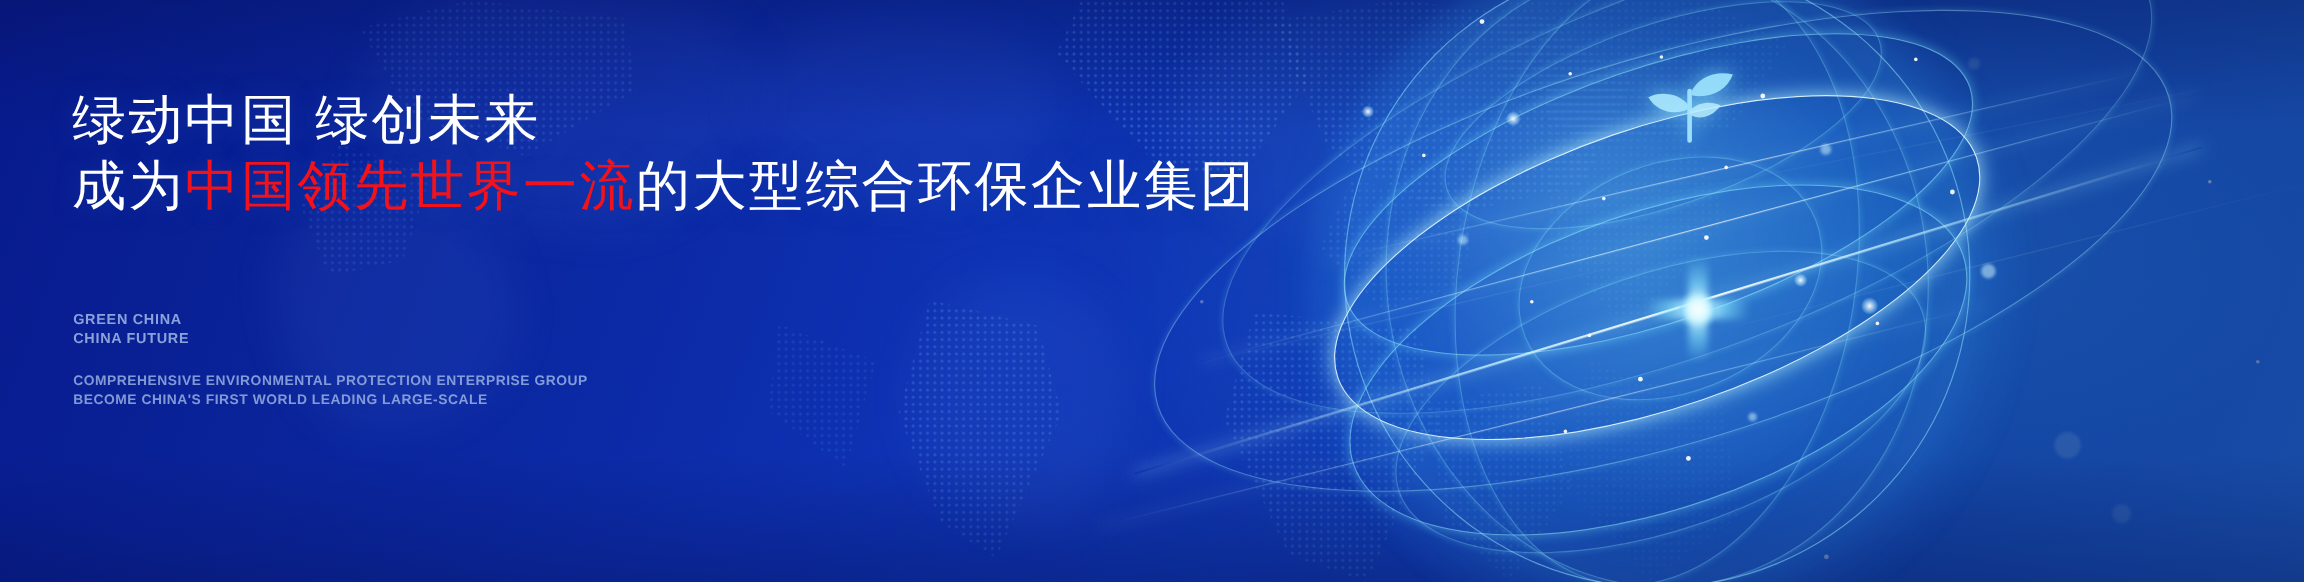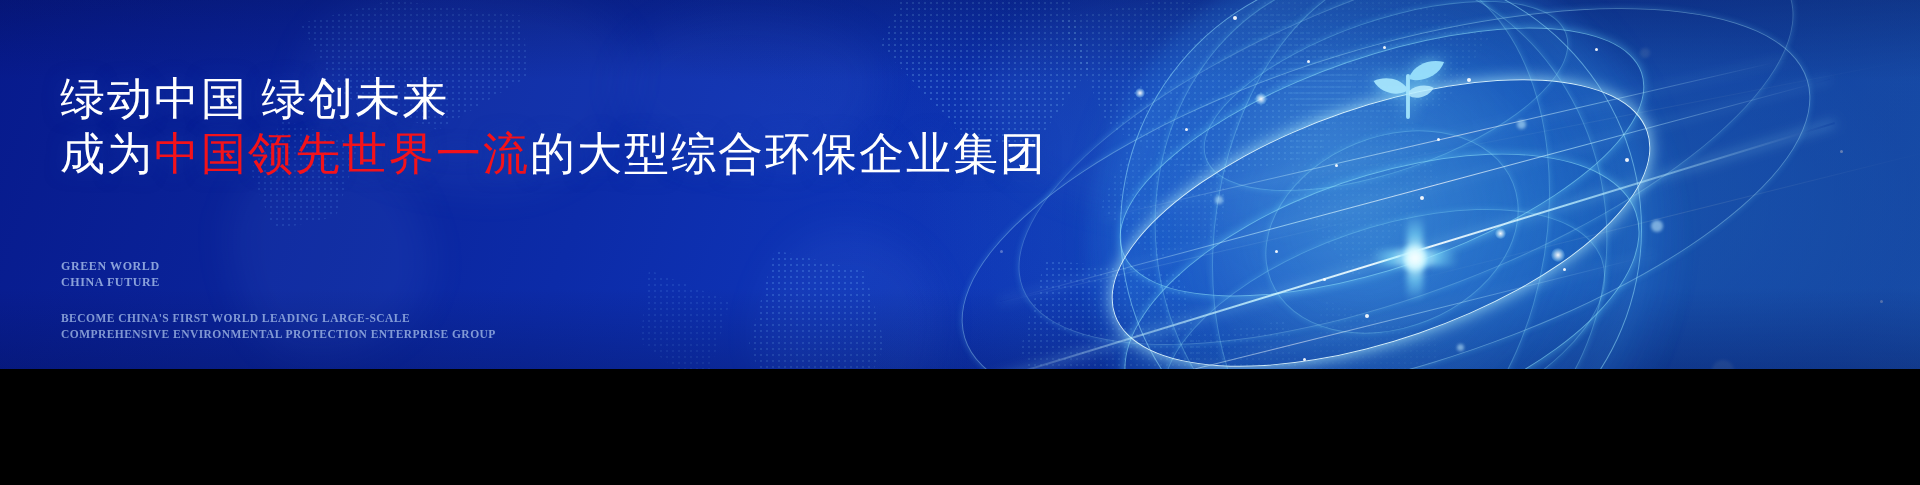--- a/index.html
+++ b/index.html
@@ -4,23 +4,23 @@
 <title>Banner</title>
 <style>
   html, body {
     margin: 0;
     padding: 0;
     background: #000;
   }
   #banner {
     position: relative;
     width: 1920px;
-    height: 369px;
+    height: 485px;
     overflow: hidden;
-    font-family: Liberation Serif, serif;
+    font-family: Liberation Sans, sans-serif;
     background:
       radial-gradient(ellipse 1100px 700px at 1560px 210px,
          rgba(40,130,230,0.85) 0%,
          rgba(25,95,205,0.45) 32%,
          rgba(10,50,165,0.12) 58%,
          rgba(6,30,140,0.0) 75%),
       linear-gradient(110deg,
          #071a8c 0%,
          #0a2399 16%,
          #0c2ba8 32%,
@@ -324,22 +324,22 @@
   <div class="vignette"></div>
 
   <div class="copy">
     <div class="headline1">绿动中国 绿创未来</div>
     <div class="headline2">
       <span>成为</span><span class="hl-red">中国领先世界一流</span><span>的大型综合环保企业集团</span>
     </div>
   </div>
 
   <div class="sub-en">
-    <div>GREEN WORLD</div>
+    <div>GREEN CHINA</div>
     <div>CHINA FUTURE</div>
   </div>
 
   <div class="sub-en2">
+    <div>COMPREHENSIVE ENVIRONMENTAL PROTECTION ENTERPRISE GROUP</div>
     <div>BECOME CHINA'S FIRST WORLD LEADING LARGE-SCALE</div>
-    <div>COMPREHENSIVE ENVIRONMENTAL PROTECTION ENTERPRISE GROUP</div>
   </div>
 
 </div>
 
 </body></html>

